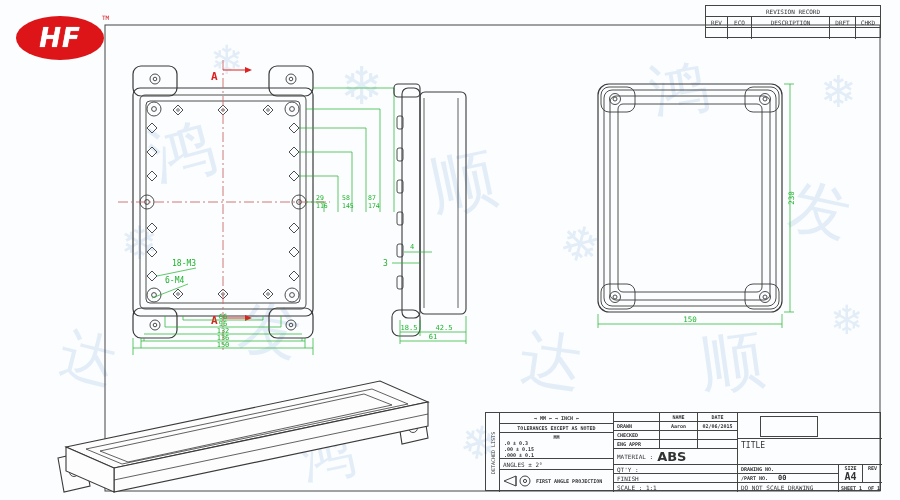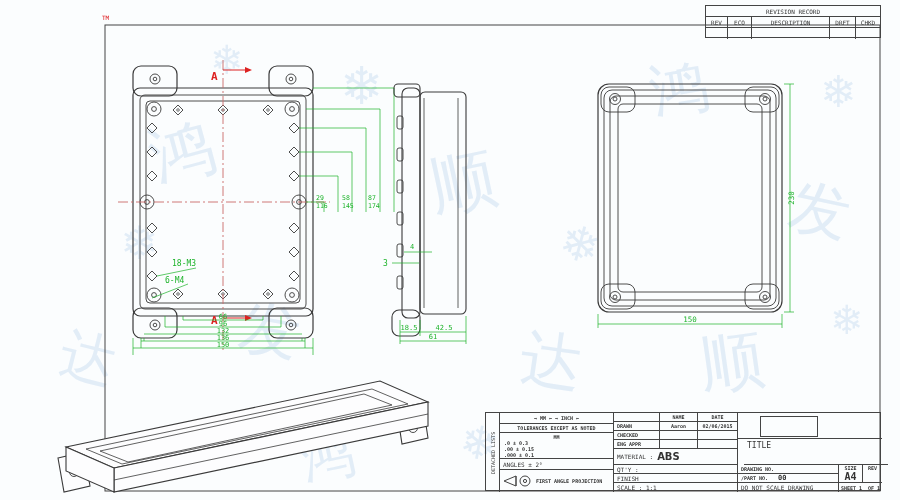--- a/index.html
+++ b/index.html
@@ -28,21 +28,21 @@
   
   #tblk{left:485px;top:412px;width:396px;height:79px;border:1px solid #444;z-index:2;
     font-size:6px;background:transparent;}
   .cell{position:absolute;box-sizing:border-box;border-right:1px solid #444;border-bottom:1px solid #444;
     overflow:hidden;display:flex;align-items:center;}
   .cell.pad{padding-left:3px;}
   .noB{border-bottom:none;} .noR{border-right:none;}
   .vtext{writing-mode:vertical-rl;transform:rotate(180deg);font-size:5px;letter-spacing:0px;
     display:flex;align-items:center;justify-content:center;width:100%;height:100%;}
   .tiny{font-size:5px;font-weight:bold;} .ctr{justify-content:center;}
-  .big{font-size:10px;font-weight:bold;font-family:"DejaVu Sans", sans-serif;}
+  .big{font-size:13px;font-weight:bold;font-family:"DejaVu Sans", sans-serif;}
   .med{font-size:10px;font-weight:bold;}
 </style>
 </head>
 <body>
 
 <div id="sheet">
 
   <div id="wm-layer">
       <span class="wm" style="left: 150px; top: 120px; font-size: 64px; transform: rotate(-15deg);">鸿</span>
       <span class="wm" style="left: 240px; top: 300px; font-size: 60px; transform: rotate(10deg);">发</span>
@@ -271,20 +271,23 @@
       <polygon points="66,447 114,468 114,492 66,471"></polygon>
       <g fill="none" stroke-width="0.8">
         <polyline points="86,449 372,389 408,404 122,464 86,449"></polyline>
         <polyline points="100,451 364,394 392,405 128,462 100,451"></polyline>
         <line x1="114" y1="480" x2="428" y2="414"></line>
       </g>
     </g>
   </svg>
 
   <div id="logo" class="abs">
+    <div id="logo-ellipse">
+      <span id="logo-hf">HF</span>
+    </div>
     <span id="logo-tm">TM</span>
   </div>
 
   <div id="revtbl" class="abs">
     <div class="r">
       <div class="c" style="width:100%">REVISION RECORD</div>
     </div>
     <div class="r">
       <div class="c" style="width:22px">REV</div>
       <div class="c" style="width:24px">ECO</div>
@@ -342,21 +345,21 @@
       <span>MATERIAL :</span>
       <span class="big">ABS</span>
     </div>
     <div class="cell pad" style="left:128px;top:52px;width:124px;height:9px;">QT'Y :</div>
     <div class="cell pad" style="left:128px;top:61px;width:124px;height:9px;">FINISH</div>
     <div class="cell pad noB" style="left:128px;top:70px;width:124px;height:9px;">SCALE : 1:1</div>
 
     <div class="cell noR" style="left:252px;top:0;width:144px;height:26px;">
       <div style="position:absolute;left:22px;top:3px;width:56px;height:19px;border:1px solid #444;"></div>
     </div>
-    <div class="cell pad noR" style="left:258px;top:26px;width:144px;height:26px;align-items:flex-start;text-align:right;">
+    <div class="cell pad noR" style="left:252px;top:26px;width:144px;height:26px;align-items:flex-start;text-align:right;">
       <span style="font-size:8px;margin-top:2px">TITLE</span>
     </div>
     <div class="cell pad tiny" style="left:252px;top:52px;width:101px;height:9px;">DRAWING NO.</div>
     <div class="cell pad tiny" style="left:252px;top:61px;width:101px;height:9px;gap:10px;">
       <span>/PART NO.</span>
       <span style="font-size:7px">00</span>
     </div>
     <div class="cell" style="left:353px;top:52px;width:24px;height:18px;display:block;text-align:center;">
       <div class="tiny">SIZE</div>
       <div class="med">A4</div>

